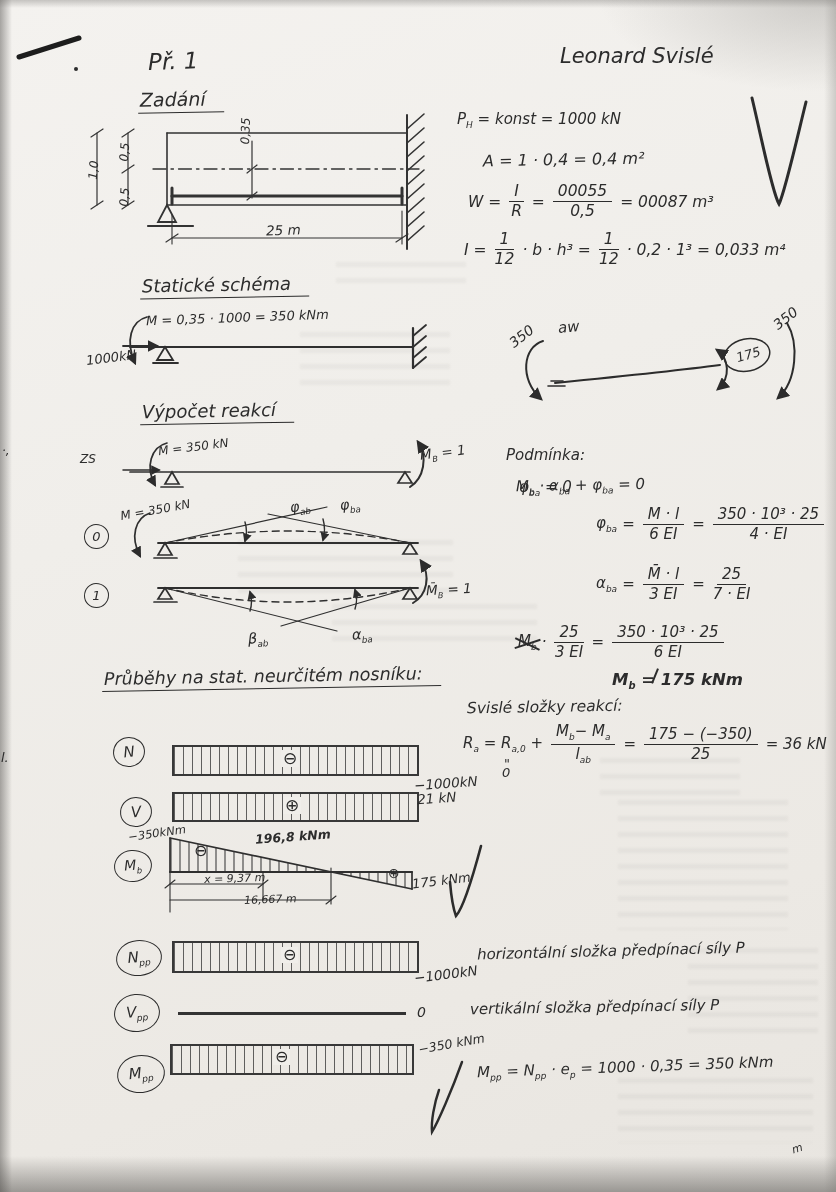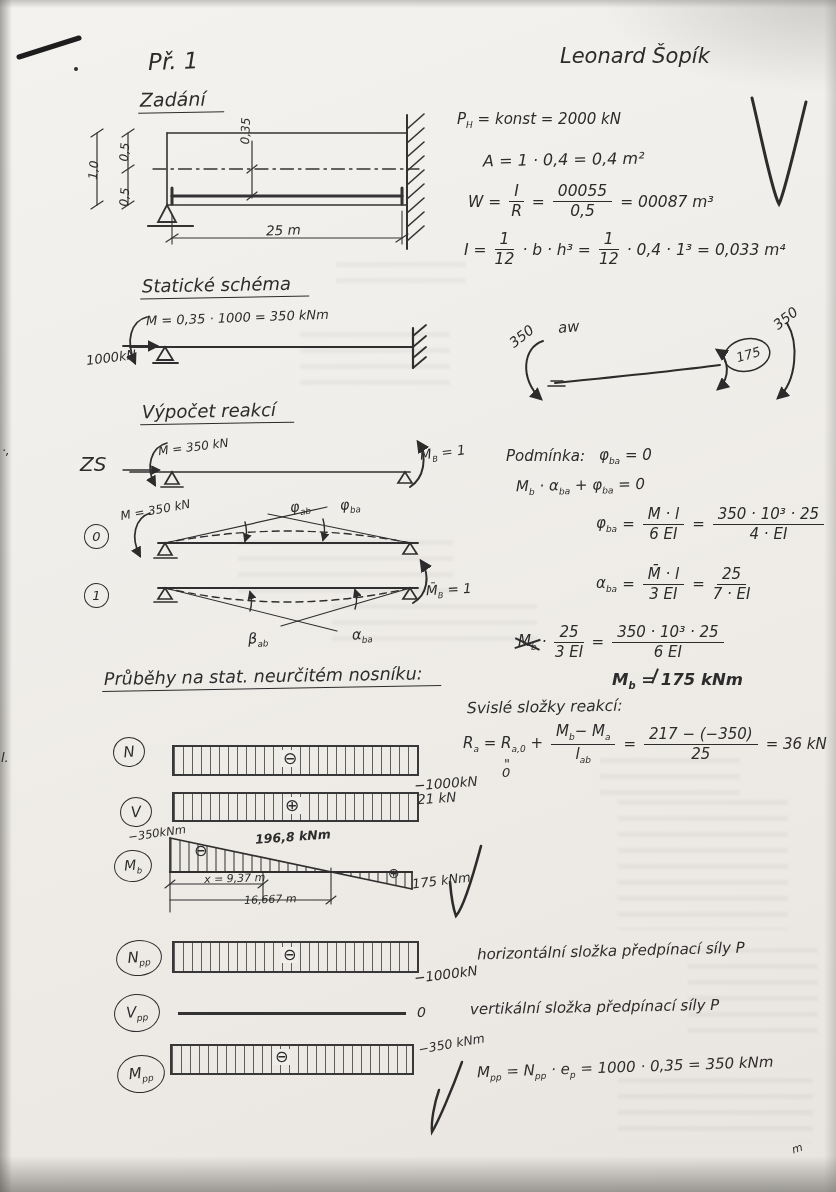--- a/index.html
+++ b/index.html
@@ -64,21 +64,21 @@
   <div class="abs" style="left:580px;top:0;width:256px;height:100px;background:radial-gradient(ellipse at 95% 0%,rgba(140,138,134,.35),rgba(140,138,134,0) 65%);"></div>
 
   
   <svg class="abs" style="left:14px;top:30px;" width="78" height="34" viewBox="0 0 78 34">
     <line x1="5" y1="27" x2="65" y2="8" stroke="#1d1d1d" stroke-width="5"></line>
   </svg>
   <div class="abs" style="left:74px;top:67px;width:4px;height:4px;border-radius:50%;background:#2c2c2c;"></div>
 
   
   <div class="abs hw" style="left:148px;top:48px;font-size:23px;transform:rotate(-2deg);">Př. 1</div>
-  <div class="abs hw" style="left:560px;top:44px;font-size:21px;">Leonard Šopík</div>
+  <div class="abs hw" style="left:560px;top:44px;font-size:21px;">Leonard Svislé</div>
 
   
   <div class="abs hw heading" style="left:138px;top:88px;font-size:19px;transform:rotate(-1deg);">Zadání</div>
 
   <svg class="abs" style="left:55px;top:103px;" width="420" height="170" viewBox="0 0 420 170" fill="none" stroke="#333" stroke-width="1.6">
 
     <line x1="112" y1="30" x2="352" y2="30"></line>
     <line x1="112" y1="30" x2="112" y2="102"></line>
     <line x1="112" y1="102" x2="352" y2="102"></line>
 
@@ -121,21 +121,21 @@
     <line x1="341" y1="139" x2="353" y2="131" stroke-width="1.2"></line>
   </svg>
   <div class="abs hw" style="left:115px;top:145px;font-size:12px;transform:rotate(-86deg);">0,5</div>
   <div class="abs hw" style="left:115px;top:190px;font-size:12px;transform:rotate(-86deg);">0,5</div>
   <div class="abs hw" style="left:84px;top:163px;font-size:12px;transform:rotate(-86deg);">1,0</div>
   <div class="abs hw" style="left:238px;top:144px;font-size:12px;transform:rotate(-88deg);transform-origin:left top;">0,35</div>
   <div class="abs hw" style="left:266px;top:222px;font-size:13.5px;transform:rotate(-2deg);">25 m</div>
 
   
   <div class="eq" style="left:457px;top:110px;font-size:15px;">
-    <span><span>P</span><sub>H</sub> <span>= konst = 2000 kN</span></span>
+    <span><span>P</span><sub>H</sub> <span>= konst = 1000 kN</span></span>
   </div>
   <div class="abs hw" style="left:483px;top:150px;font-size:16px;transform:rotate(-1deg);">A = 1 · 0,4 = 0,4 m²</div>
   <div class="eq" style="left:468px;top:183px;font-size:15.5px;">
     <span>W =</span>
     <span class="frac">
         <span class="num">I</span>
         <span class="den">R</span>
       </span>
     <span>=</span>
     <span class="frac">
@@ -148,21 +148,21 @@
     <span>I =</span>
     <span class="frac">
         <span class="num">1</span>
         <span class="den">12</span>
       </span>
     <span>· b · h³ =</span>
     <span class="frac">
         <span class="num">1</span>
         <span class="den">12</span>
       </span>
-    <span>· 0,4 · 1³ = 0,033 m⁴</span>
+    <span>· 0,2 · 1³ = 0,033 m⁴</span>
   </div>
   <svg class="abs" style="left:748px;top:92px;" width="64" height="122" viewBox="0 0 64 122" fill="none" stroke="#2c2c2c" stroke-width="3">
     <path d="M4,6 C 14,48 24,100 31,112 C 37,100 50,42 58,10"></path>
   </svg>
 
   
   <div class="abs hw heading" style="left:140px;top:274px;font-size:18px;transform:rotate(-1deg);">Statické schéma</div>
 
   <svg class="abs" style="left:85px;top:300px;" width="350" height="80" viewBox="0 0 350 80" fill="none" stroke="#2f2f2f" stroke-width="1.8">
     <line x1="45" y1="47" x2="328" y2="47"></line>
@@ -223,21 +223,21 @@
     <line x1="99" y1="177" x2="122" y2="177"></line>
     <polygon points="355,163 348,174 362,174"></polygon>
     <path d="M110,163 Q 233,191 355,163" stroke-dasharray="7 5" stroke-width="1.4"></path>
     <line x1="110" y1="163" x2="282" y2="206" stroke-width="1.2"></line>
     <line x1="355" y1="163" x2="226" y2="201" stroke-width="1.2"></line>
     <path d="M195,186 C 197,180 197,174 195,167" marker-end="url(#ah)" stroke-width="1.4"></path>
     <path d="M300,184 C 302,178 302,171 300,165" marker-end="url(#ah)" stroke-width="1.4"></path>
     <path d="M358,178 C 372,170 376,151 366,136" marker-end="url(#ah)" stroke-width="2"></path>
   </svg>
 
-  <div class="abs hw" style="left:80px;top:452px;font-size:20px;">ZS</div>
+  <div class="abs hw" style="left:80px;top:452px;font-size:12px;">ZS</div>
   <div class="abs hw" style="left:158px;top:440px;font-size:12px;transform:rotate(-7deg);">M = 350 kN</div>
   <div class="eq" style="left:420px;top:444px;font-size:13.5px;transform:rotate(-7deg);">
     <span><span>M̄</span><sub>B</sub> <span>= 1</span></span>
   </div>
   <div class="clabel" style="left:84px;top:524px;width:23px;height:23px;font-size:13px;">
     <span>0</span>
   </div>
   <div class="abs hw" style="left:120px;top:503px;font-size:12px;transform:rotate(-10deg);">M = 350 kN</div>
   <div class="eq" style="left:290px;top:498px;font-size:14.5px;transform:rotate(-7deg);">
     <span><span>φ</span><sub>ab</sub></span>
@@ -252,21 +252,21 @@
     <span><span>β</span><sub>ab</sub></span>
   </div>
   <div class="eq" style="left:352px;top:626px;font-size:14.5px;transform:rotate(-4deg);">
     <span><span>α</span><sub>ba</sub></span>
   </div>
   <div class="eq" style="left:426px;top:581px;font-size:13.5px;transform:rotate(-3deg);">
     <span><span>M̄</span><sub>B</sub> <span>= 1</span></span>
   </div>
 
   
-  <div class="eq" style="left:506px;top:446px;font-size:15px;gap:14px;">
+  <div class="eq" style="left:506px;top:446px;font-size:15px;gap:14px;flex-direction:column;">
     <span>Podmínka:</span>
     <span><span>φ</span><sub>ba</sub> <span>= 0</span></span>
   </div>
   <div class="eq" style="left:516px;top:476px;font-size:15px;gap:2px;transform:rotate(-1deg);">
     <span><span>M</span><sub>b</sub> <span>· α</span><sub>ba</sub> <span>+ φ</span><sub>ba</sub> <span>= 0</span></span>
   </div>
   <div class="eq" style="left:596px;top:506px;font-size:15px;">
     <span><span>φ</span><sub>ba</sub></span>
     <span>=</span>
     <span class="frac">
@@ -315,21 +315,21 @@
   <div class="abs hw" style="left:467px;top:698px;font-size:15.5px;transform:rotate(-1deg);">Svislé složky reakcí:</div>
 
   <div class="eq" style="left:463px;top:723px;font-size:15px;">
     <span><span>R</span><sub>a</sub> <span>= R</span><sub>a,0</sub> <span>+</span></span>
     <span class="frac">
       <span class="num"><span>M</span><sub>b</sub><span>− M</span><sub>a</sub></span>
       <span class="den"><span>l</span><sub>ab</sub></span>
     </span>
     <span>=</span>
     <span class="frac">
-        <span class="num">217 − (−350)</span>
+        <span class="num">175 − (−350)</span>
         <span class="den">25</span>
       </span>
     <span>= 36 kN</span>
   </div>
   <div class="abs hw" style="left:504px;top:756px;font-size:13px;">"</div>
   <div class="abs hw" style="left:502px;top:765px;font-size:13px;">0</div>
 
   
   <div class="clabel" style="left:113px;top:737px;width:30px;height:28px;font-size:15px;transform:rotate(-6deg);">
     <span>N</span>

